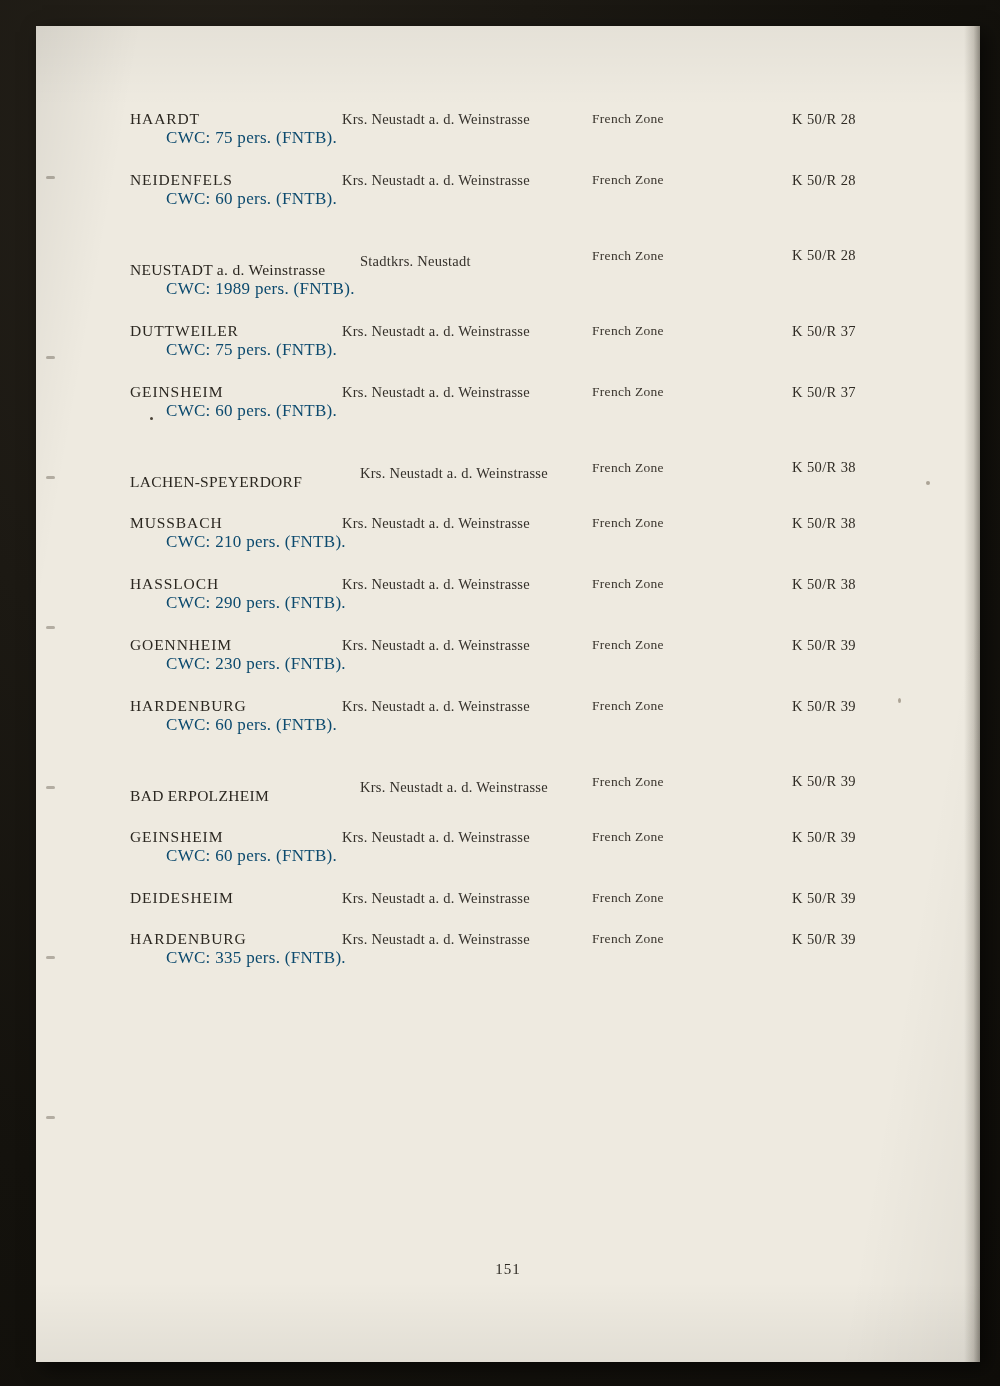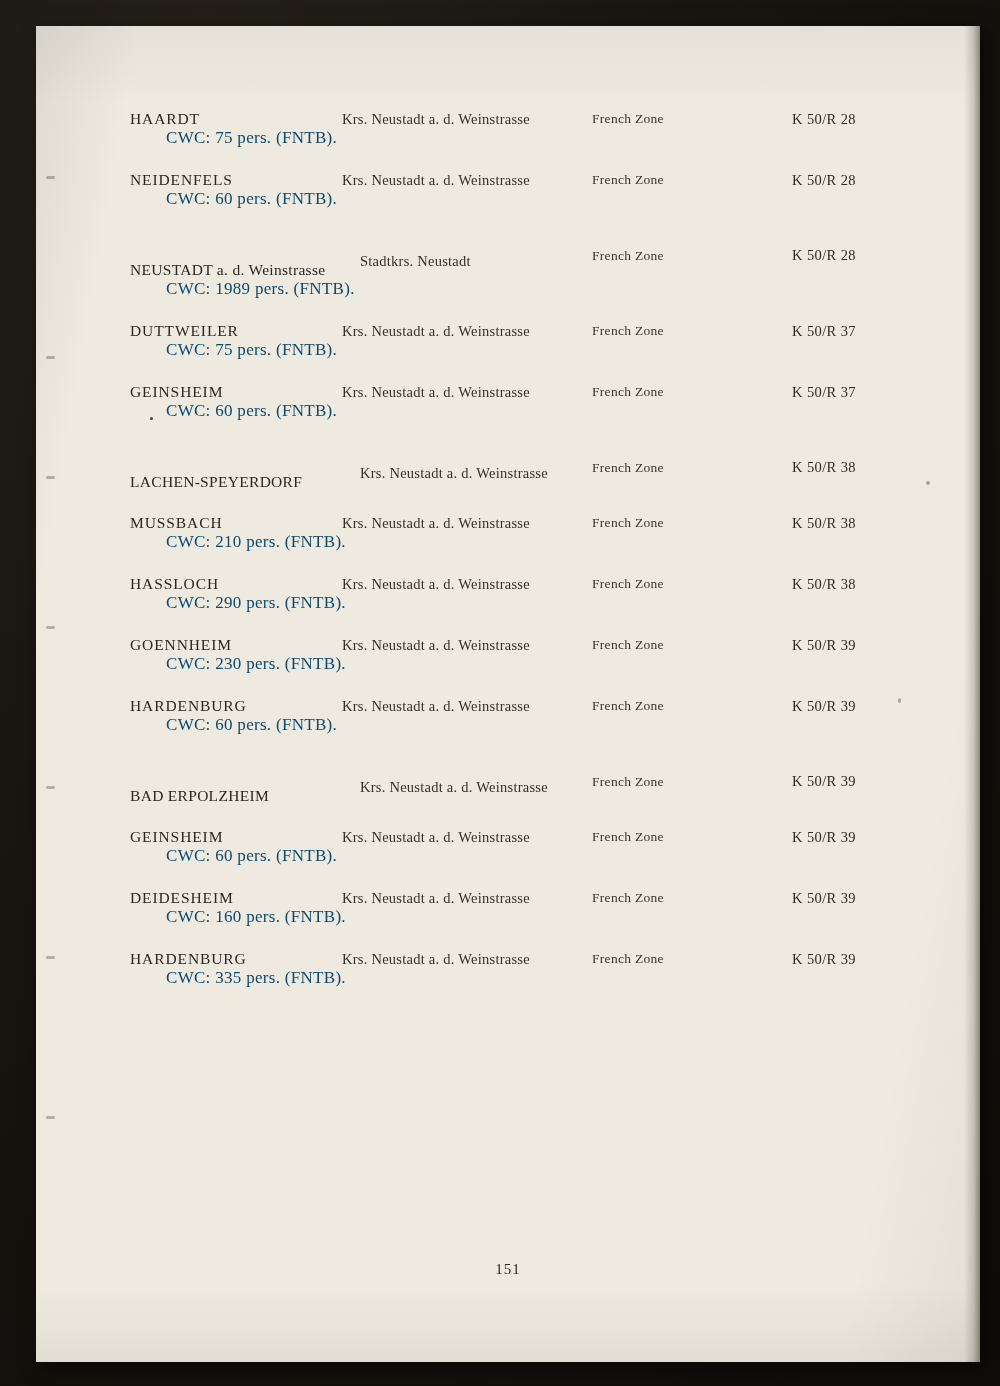--- a/index.html
+++ b/index.html
@@ -300,21 +300,20 @@
       <div class="row2">CWC:  60 pers.  (FNTB).</div>
     </div>
 
     <div class="entry">
       <div class="row1">
         <span class="town">DEIDESHEIM</span>
         <span class="kreis">Krs. Neustadt a. d. Weinstrasse</span>
         <span class="zone">French Zone</span>
         <span class="code">K 50/R 39</span>
       </div>
-      <div class="row2">CWC:  160 pers.  (FNTB).</div>
     </div>
 
     <div class="entry">
       <div class="row1">
         <span class="town">HARDENBURG</span>
         <span class="kreis">Krs. Neustadt a. d. Weinstrasse</span>
         <span class="zone">French Zone</span>
         <span class="code">K 50/R 39</span>
       </div>
       <div class="row2">CWC:  335 pers.  (FNTB).</div>

